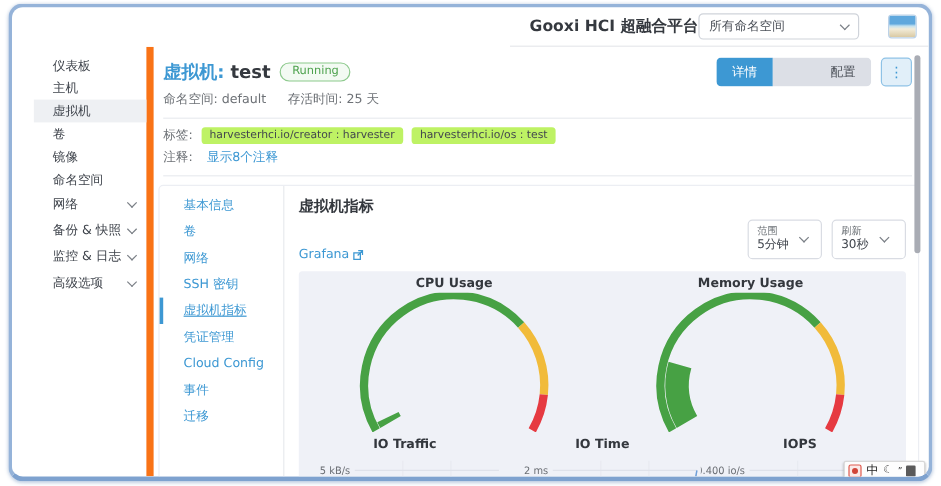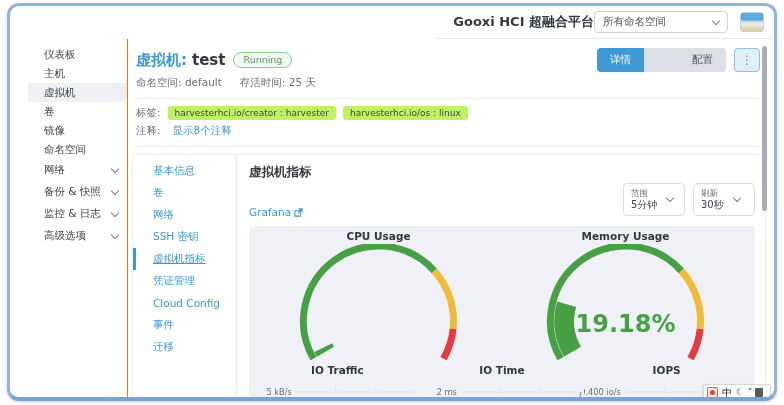--- a/index.html
+++ b/index.html
@@ -6,30 +6,30 @@
     font-family:"DejaVu Sans","Liberation Sans",sans-serif;}
   *{box-sizing:border-box;}
   .frame{position:absolute;left:7px;top:3px;right:7px;bottom:4px;background:#fff;
     border:3px solid #95b3d9;border-bottom-width:4px;border-bottom-color:#7ea2cf;
     border-radius:12px;overflow:hidden;box-shadow:0 1px 3px rgba(110,145,190,.45);}
   .app{position:absolute;left:18px;top:0;right:0;bottom:0;display:flex;flex-direction:column;align-items:flex-end;}
   
   .topbar{height:33px;display:flex;align-items:center;padding:0 10px 0 16px;flex:none;
     border-bottom:1px solid #e7e8ec;}
   .brand{font-size:13px;font-weight:700;color:#35393f;}
-  .topbar-right{margin-left:auto;display:flex;align-items:center;gap:12px;}
+  .topbar-right{margin-left:auto;display:flex;align-items:center;gap:24px;}
   .ns-select{width:134px;height:22px;border:1px solid #cfd3da;border-radius:4px;background:#fff;
     display:flex;align-items:center;padding:0 8px;font-size:10.5px;color:#4a4f57;cursor:pointer;}
   .chev{width:6px;height:6px;border-right:1.5px solid #7a7f86;border-bottom:1.5px solid #7a7f86;
     transform:rotate(45deg);margin-left:auto;margin-top:-3px;flex:none;}
   .avatar{width:24px;height:20px;border-radius:3px;border:1px solid #bcd2e8;
     background:linear-gradient(#5fa8dd 38%,#bfe0f0 48%,#f2ecd9 62%,#d9c9a2 100%);}
   
   .body{flex:1;display:flex;overflow:hidden;}
-  .sidebar{width:100px;flex:none;border-right:1px solid #f97316;padding-top:6px;}
+  .sidebar{width:100px;flex:none;border-right:6px solid #f97316;padding-top:6px;}
   .side-item{height:19px;display:flex;align-items:center;padding-left:16px;padding-right:9px;
     font-size:10.5px;color:#3e434b;cursor:pointer;white-space:nowrap;}
   .side-item.group{height:22px;}
   .side-item.active{background:#eef0f3;}
   .side-item .chev{margin-top:-2px;}
   .main{flex:1;overflow:hidden;position:relative;}
   
   .vm-head{padding:9px 14px 0 8px;}
   .vm-row1{display:flex;align-items:center;}
   .vm-type{font-size:15px;font-weight:700;color:#3d98d3;}
@@ -172,21 +172,21 @@
             <span><span>命名空间:</span> <span>default</span></span>
             <span><span>存活时间:</span> <span>25 天</span></span>
           </div>
           <div class="hr"></div>
         </div>
 
         <div class="tagsec">
           <div class="tagrow">
             <span>标签:</span>
             <span class="tag">harvesterhci.io/creator : harvester</span>
-            <span class="tag">harvesterhci.io/os : linux</span>
+            <span class="tag">harvesterhci.io/os : test</span>
           </div>
           <div class="annrow">
             <span>注释:</span>
             <span class="link">显示8个注释</span>
           </div>
           <div class="hr"></div>
         </div>
 
         <div class="card">
           <div class="tabs">
@@ -262,21 +262,20 @@
                 </div>
                 <div class="gauge-box">
                   <div class="chart-title">Memory Usage</div>
                   <div class="gauge-wrap">
                     <svg viewBox="0 0 250 116" preserveAspectRatio="xMidYMin meet">
                         <path d="M59.18 116.00 A76 76 0 0 1 181.48 27.15" stroke="#47a144" stroke-width="7" fill="none"></path>
                         <path d="M181.48 27.15 A76 76 0 0 1 200.58 85.94" stroke="#f1bb3a" stroke-width="7" fill="none"></path>
                         <path d="M200.58 85.94 A76 76 0 0 1 190.82 116.00" stroke="#e63a41" stroke-width="7" fill="none"></path>
                         <path d="M71.31 109.00 A62 62 0 0 1 65.41 60.88" stroke="#47a144" stroke-width="20" fill="none"></path>
                       </svg>
-                    <div class="gauge-value">19.18%</div>
                   </div>
                 </div>
               </div>
               <div class="charts-row">
                 <div class="chart-box">
                   <div class="chart-title">IO Traffic</div>
                   <svg viewBox="0 0 170 120" preserveAspectRatio="none">
                       <line x1="83.33333333333333" y1="6" x2="83.33333333333333" y2="118" stroke="#e8eaf0" stroke-width="1"></line>
                       <line x1="124.66666666666666" y1="6" x2="124.66666666666666" y2="118" stroke="#e8eaf0" stroke-width="1"></line>
                       <line x1="42" y1="14" x2="166" y2="14" stroke="#dfe2ea" stroke-width="1"></line>

